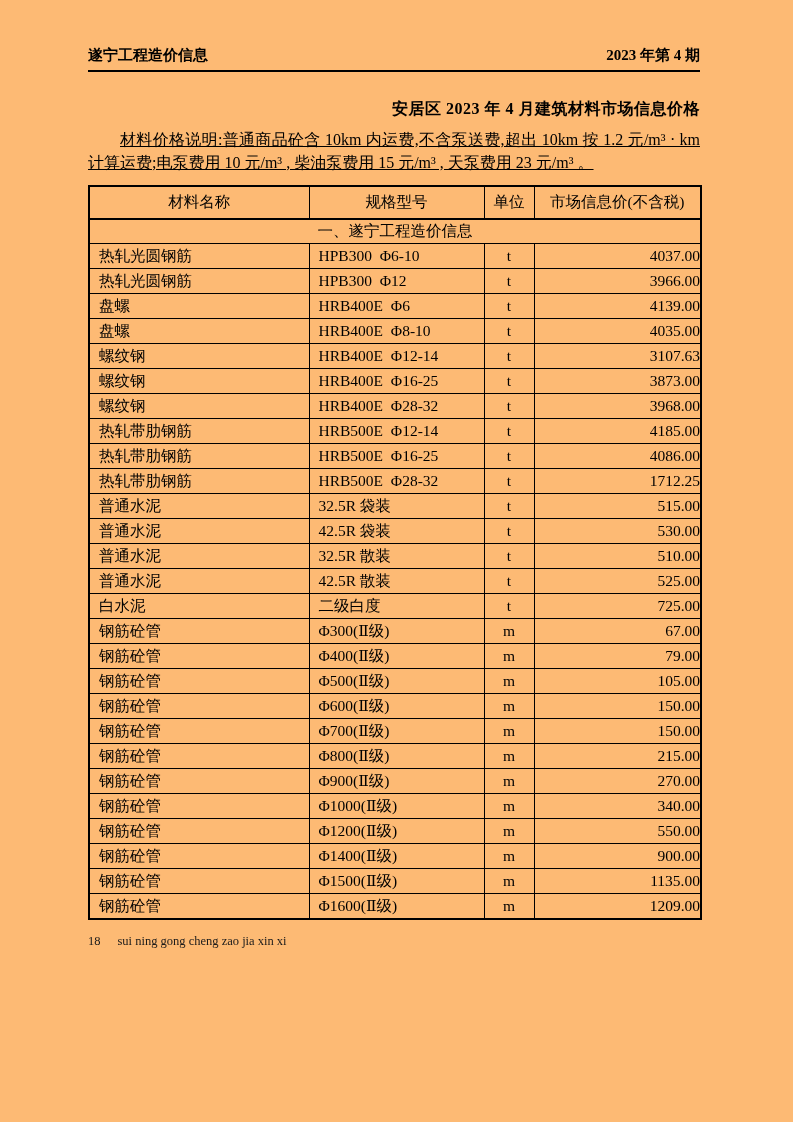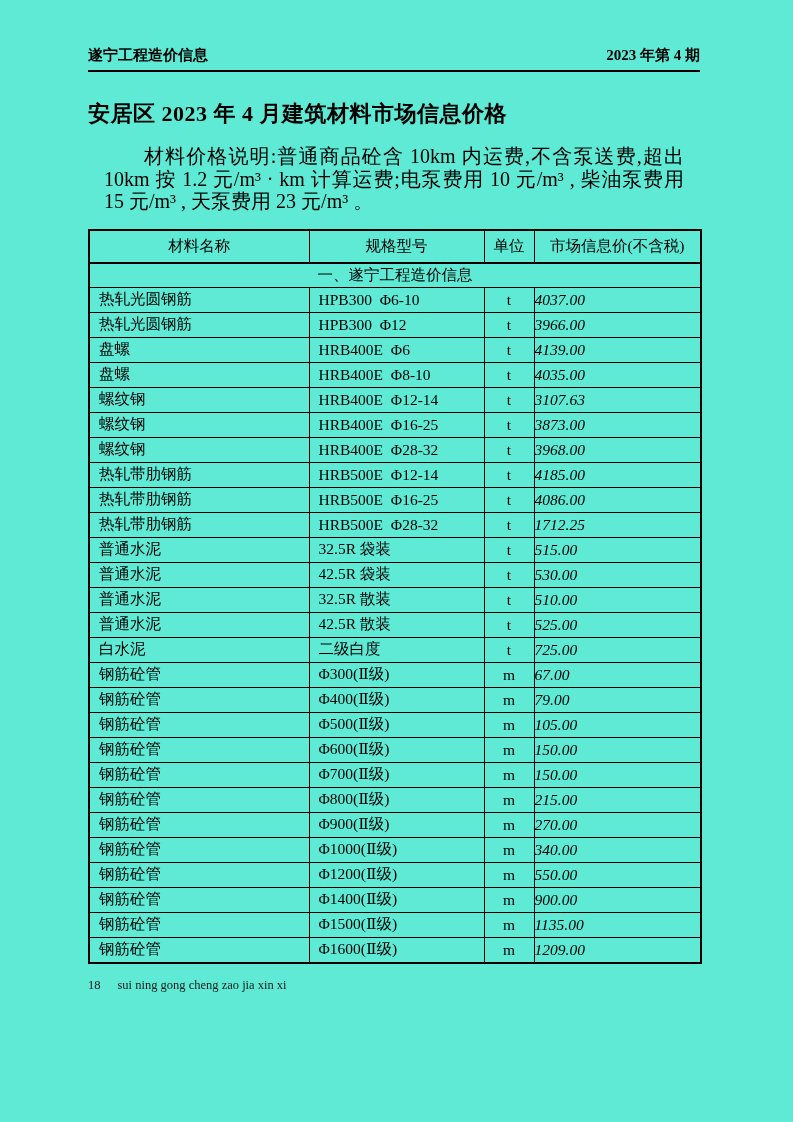--- a/index.html
+++ b/index.html
@@ -1,49 +1,50 @@
 <!DOCTYPE html>
 <html><head>
 <meta charset="utf-8">
 <style>
   html, body { margin: 0; padding: 0; background: #e8e8e8; }
   .page {
     position: relative;
     width: 793px;
     height: 1122px;
     margin: 0 auto;
-    background: #5eead4;
+    background: #fdba74;
     box-sizing: border-box;
     padding: 46px 93px 0 88px;
     font-family: "Liberation Serif", "DejaVu Serif", serif;
     color: #000000;
     overflow: hidden;
   }
   .running-head {
     display: flex;
     justify-content: space-between;
     align-items: flex-end;
     font-size: 15px;
     font-weight: bold;
     padding-bottom: 5px;
     border-bottom: 2px solid #000000;
   }
   .doc-title {
     margin: 27px 0 9px 0;
-    text-align: left;
-    font-size: 22px;
+    text-align: right;
+    font-size: 16px;
     font-weight: bold;
     letter-spacing: 0.5px;
   }
   .price-note {
-    margin: 16px;
-    font-size: 20px;
+    margin: 0;
+    font-size: 16px;
     line-height: 22.5px;
     text-align: justify;
     text-indent: 2em;
+    text-decoration: underline;
   }
   table.price-table {
     margin-top: 11px;
     border-collapse: collapse;
     table-layout: fixed;
     width: 612px;
     border: 2px solid #000000;
   }
   .price-table th, .price-table td {
     border: 1px solid #000000;
@@ -58,21 +59,21 @@
     border-bottom: 2px solid #000000;
   }
   .price-table td.section-cell {
     height: 23px;
     text-align: center;
   }
   .price-table tbody td { height: 24px; }
   .price-table td.name-cell { text-align: left; padding-left: 9px; }
   .price-table td.spec-cell { text-align: left; padding-left: 9px; white-space: pre-wrap; }
   .price-table td.unit-cell { text-align: center; }
-  .price-table td.price-cell { text-align: left; font-style: italic; }
+  .price-table td.price-cell { text-align: right; }
   .page-footer {
     margin-top: 14px;
     font-size: 12.5px;
     color: #1a1a1a;
     display: flex;
   }
   .page-footer .page-num { margin-right: 17px; }
 </style>
 </head>
 <body>

